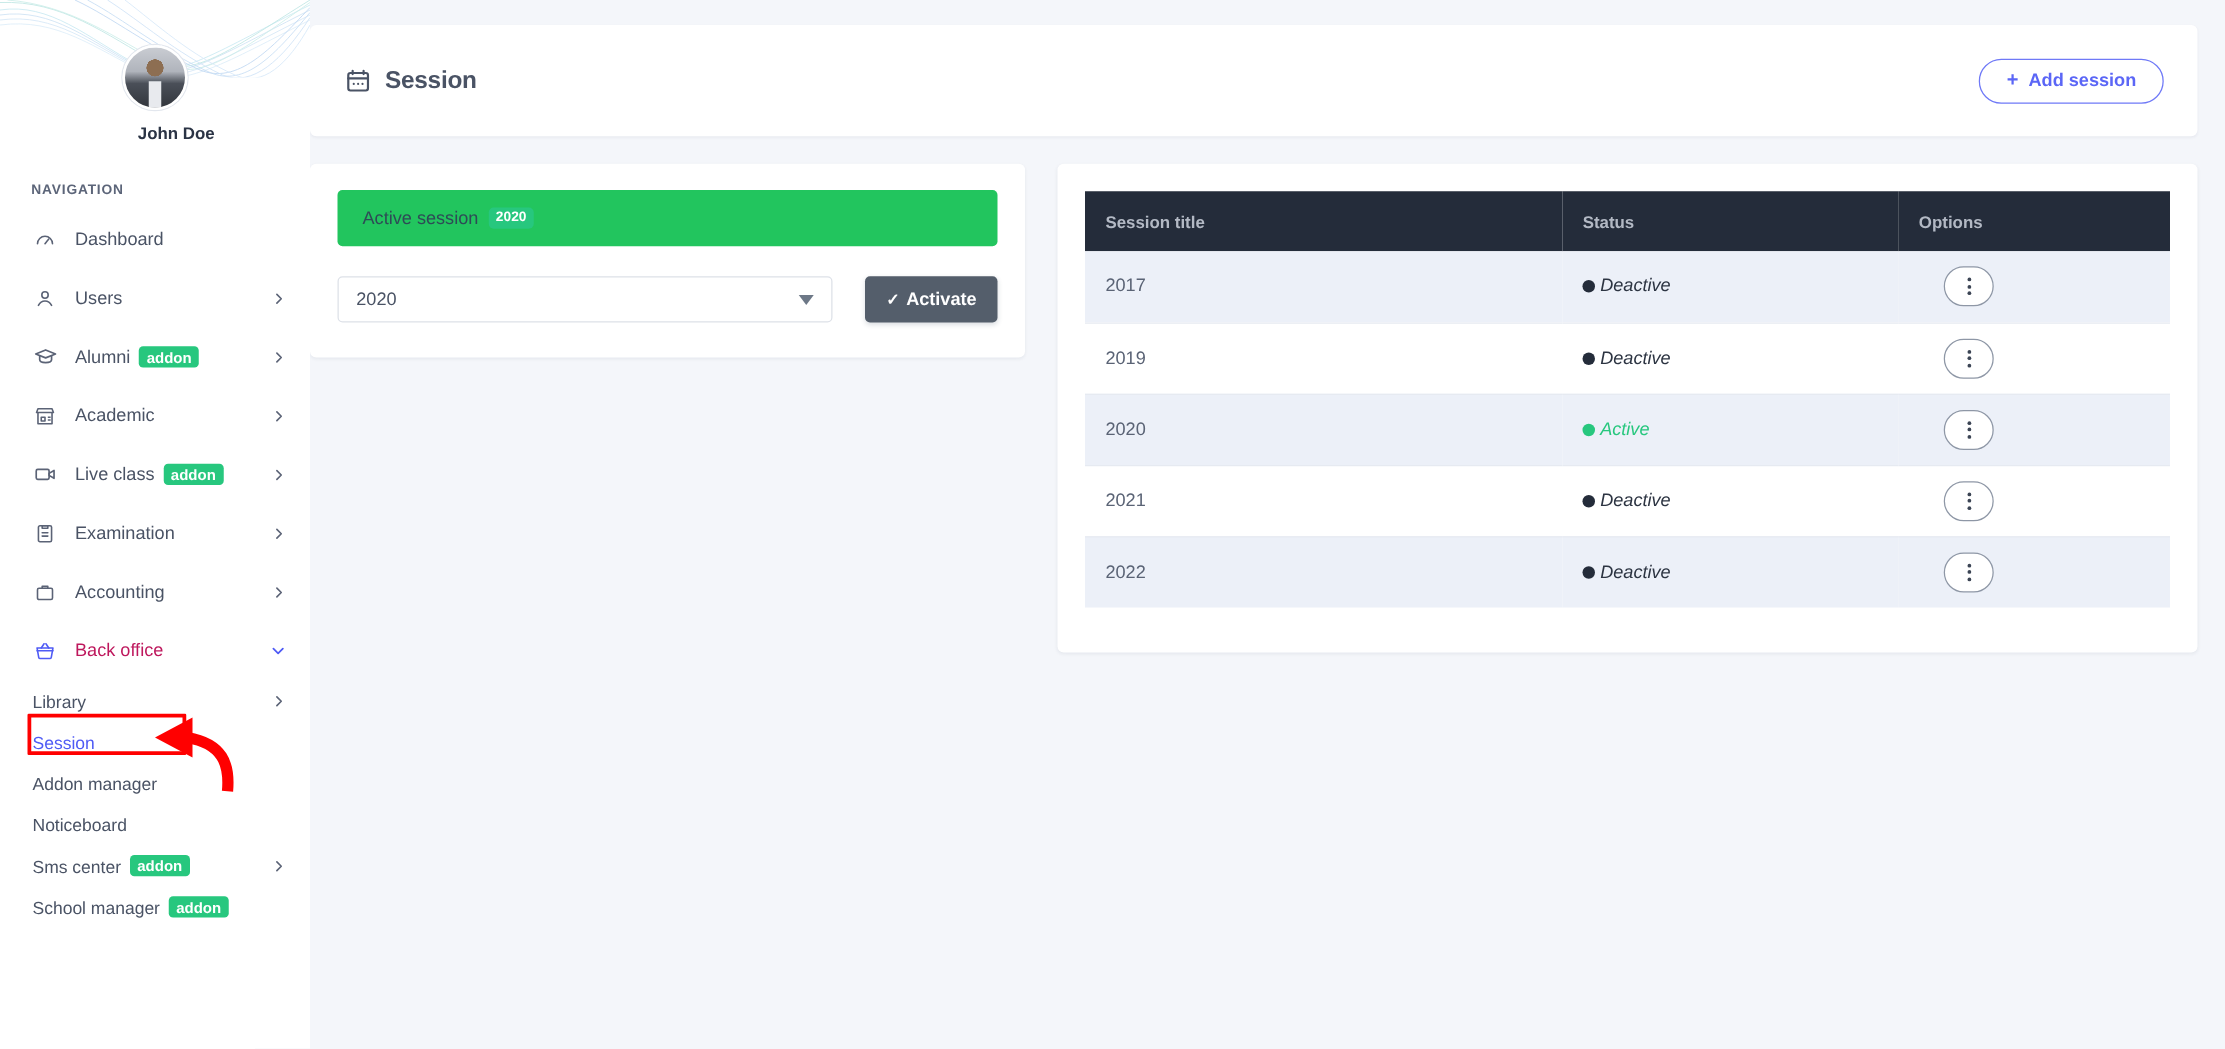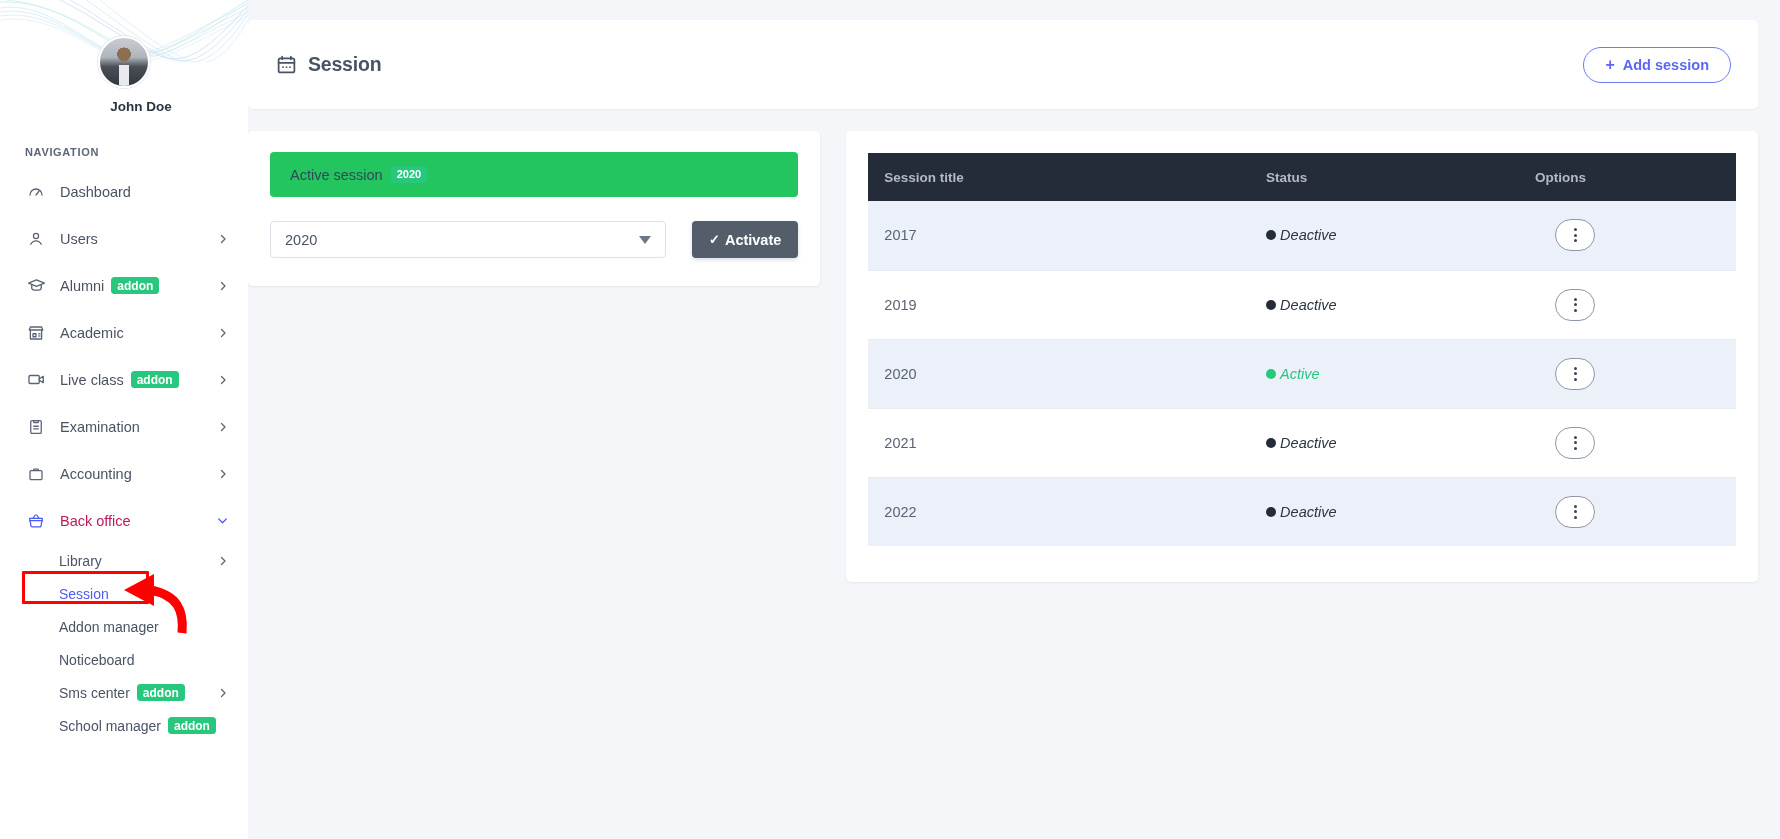--- a/index.html
+++ b/index.html
@@ -82,21 +82,21 @@
     color: #fff;
     font-size: 12px; font-weight: bold;
     padding: 2.5px 6px 2.5px 6px;
     border-radius: 3.5px;
     vertical-align: middle;
     line-height: 1;
   }
 
   .subnav-item {
     display: flex; align-items: center;
-    height: 33px; padding: 0 19px 0 59px;
+    height: 33px; padding: 0 19px 0 26px;
     color: #4a5365; font-size: 14px;
     cursor: pointer;
   }
   .subnav-item.current { color: #4f5bf5; }
   .subnav-item .chev { margin-left: auto; color: #5b6376; display: flex; align-items: center; }
 
   
   .annot-box {
     position: absolute;
     left: 22px; top: 571px;
@@ -234,21 +234,21 @@
     color: #b3b9c4;
     font-size: 13.5px;
     font-weight: bold;
     text-align: left;
     height: 48px;
     padding: 0 0 0 16px;
   }
   table.sessions thead th:first-child { width: 44%; }
   table.sessions thead th:nth-child(2) { width: 31%; }
   table.sessions tbody td {
-    height: 69px;
+    height: 57px;
     font-size: 14.5px;
     color: #5a6375;
     padding: 0 0 0 16px;
     border-bottom: 1px solid #e6eaf1;
     vertical-align: middle;
   }
   table.sessions tbody tr:nth-child(odd) td { background: #ecf0f8; }
   table.sessions tbody tr:nth-child(even) td { background: #fff; }
   table.sessions tbody tr:last-child td { border-bottom: none; }
 

